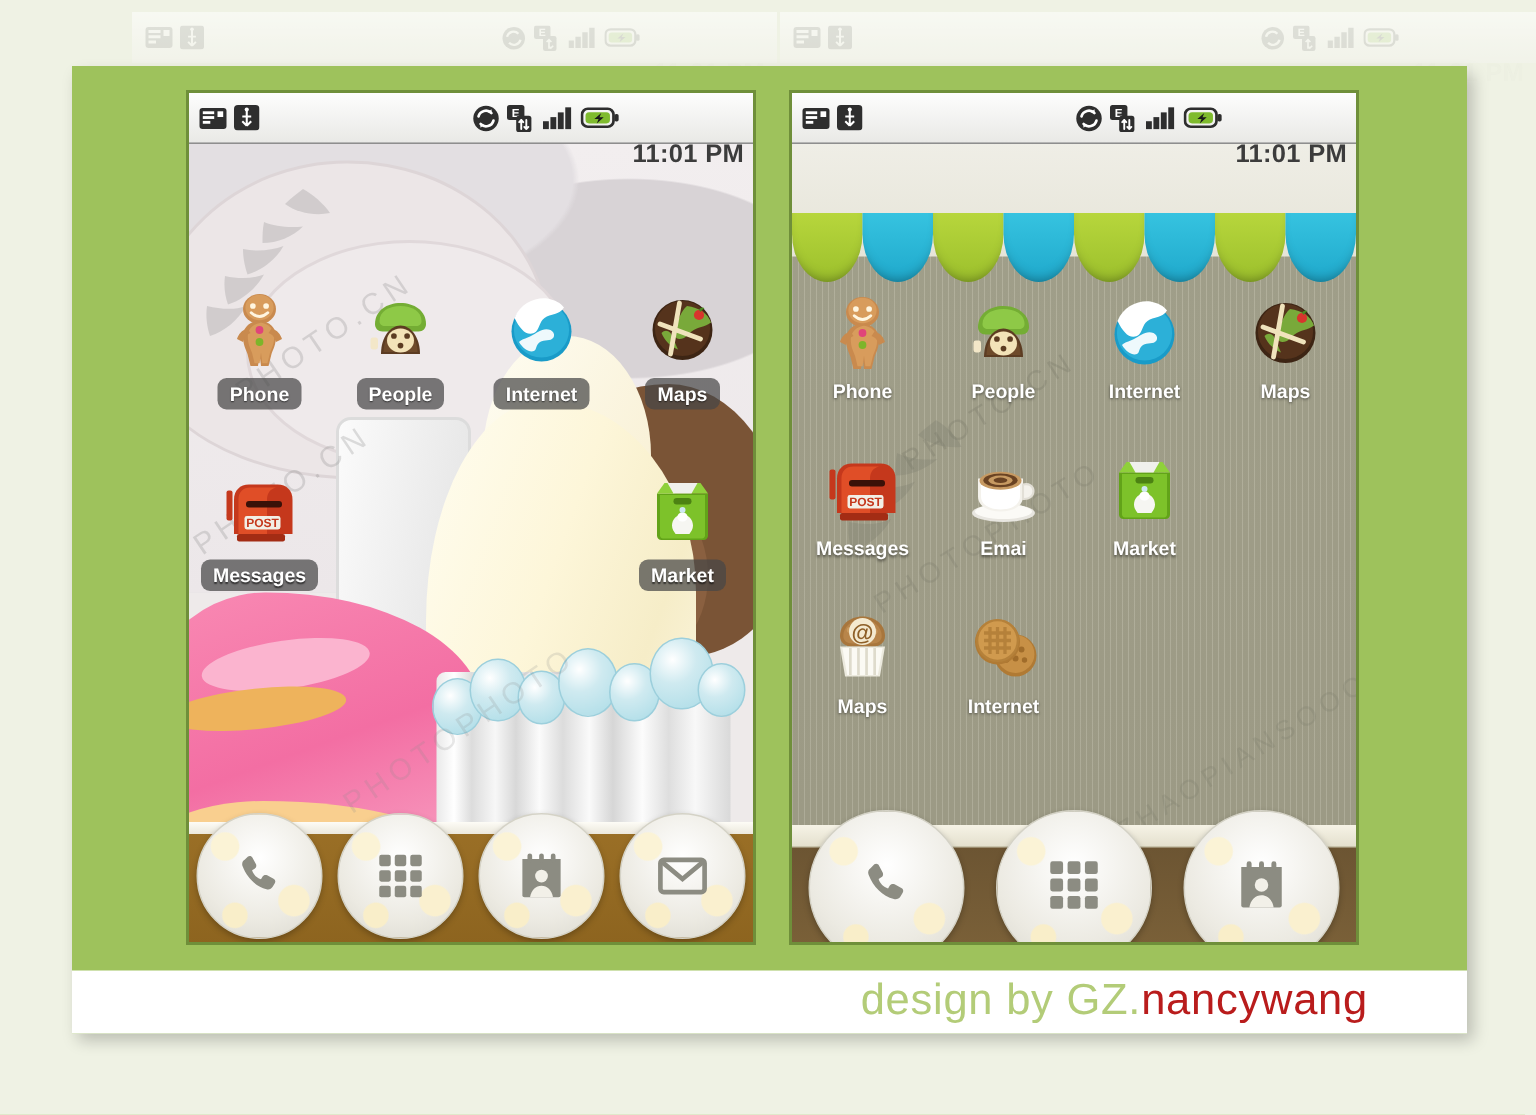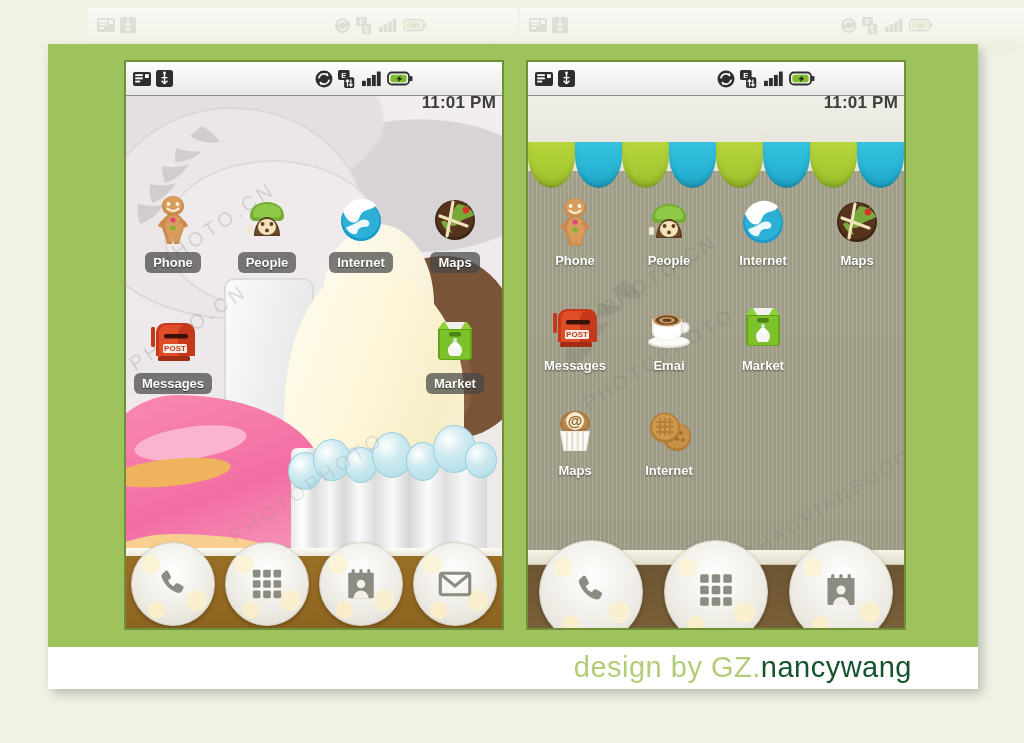--- a/index.html
+++ b/index.html
@@ -232,21 +232,21 @@
     font-size: 19px; letter-spacing: 4px; pointer-events: none;
     font-family: "Liberation Sans", sans-serif; white-space: nowrap;
   }
   .wm-glyph { position: absolute; pointer-events: none; opacity: .28; }
 
   .credit {
     position: absolute; font-family: "Liberation Sans", sans-serif;
     color: #b3cc78; font-size: 29px; letter-spacing: .5px; white-space: nowrap;
   }
   .credit.faint { color: rgba(200,215,165,.45); }
-  .credit-sub { color: #14532d; }
+  .credit-sub { color: #b91c1c; }
 </style>
 </head>
 <body>
 
 <div id="root">
 
   <div class="ghost-statusbar">
     <div class="sb">
       <div class="sb-left">
         <svg class="sb-ico" width="20" height="16" viewBox="0 0 20 16">

